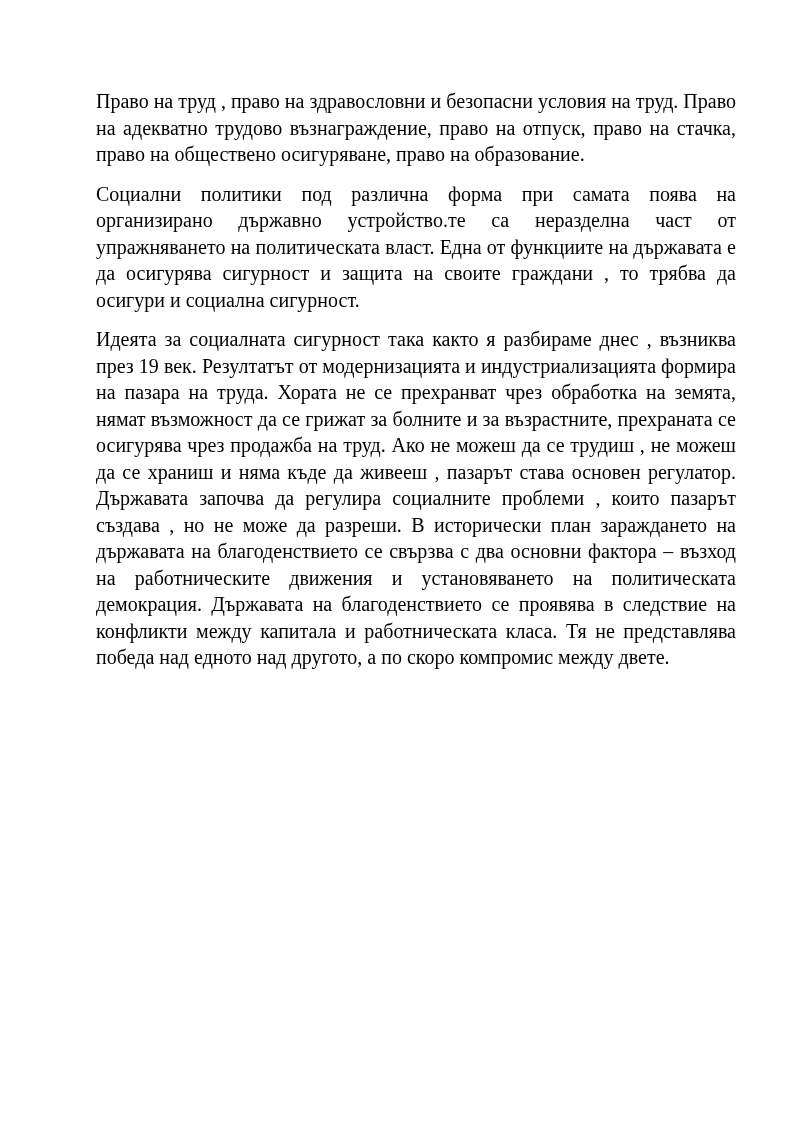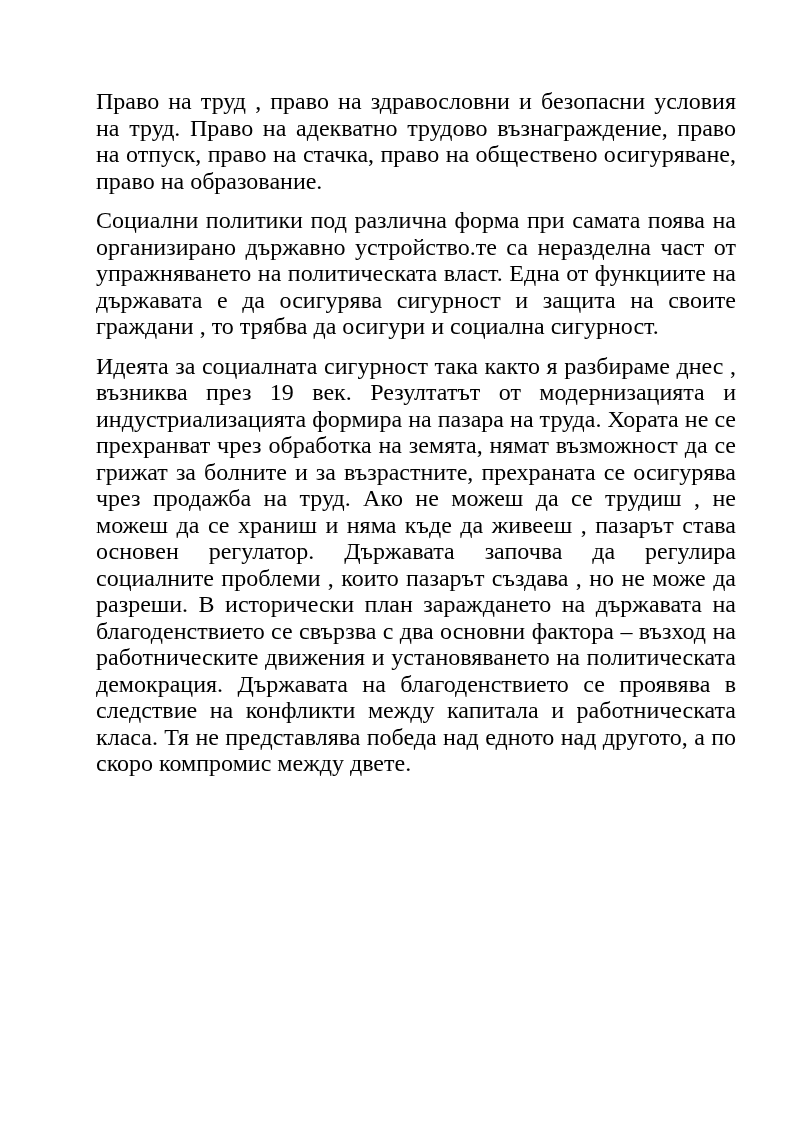--- a/index.html
+++ b/index.html
@@ -14,21 +14,21 @@
     background: #ffffff;
     color: #000000;
     overflow: hidden;
   }
   .text-block {
     position: absolute;
     top: 88px;
     left: 96px;
     width: 640px;
     font-family: "Liberation Serif", "DejaVu Serif", serif;
-    font-size: 24px;
+    font-size: 20px;
     line-height: 26.5px;
     color: #000000;
   }
   .text-block p {
     margin: 0 0 13px 0;
     text-align: justify;
     text-justify: inter-word;
   }
   .text-block p:last-child {
     margin-bottom: 12px;

